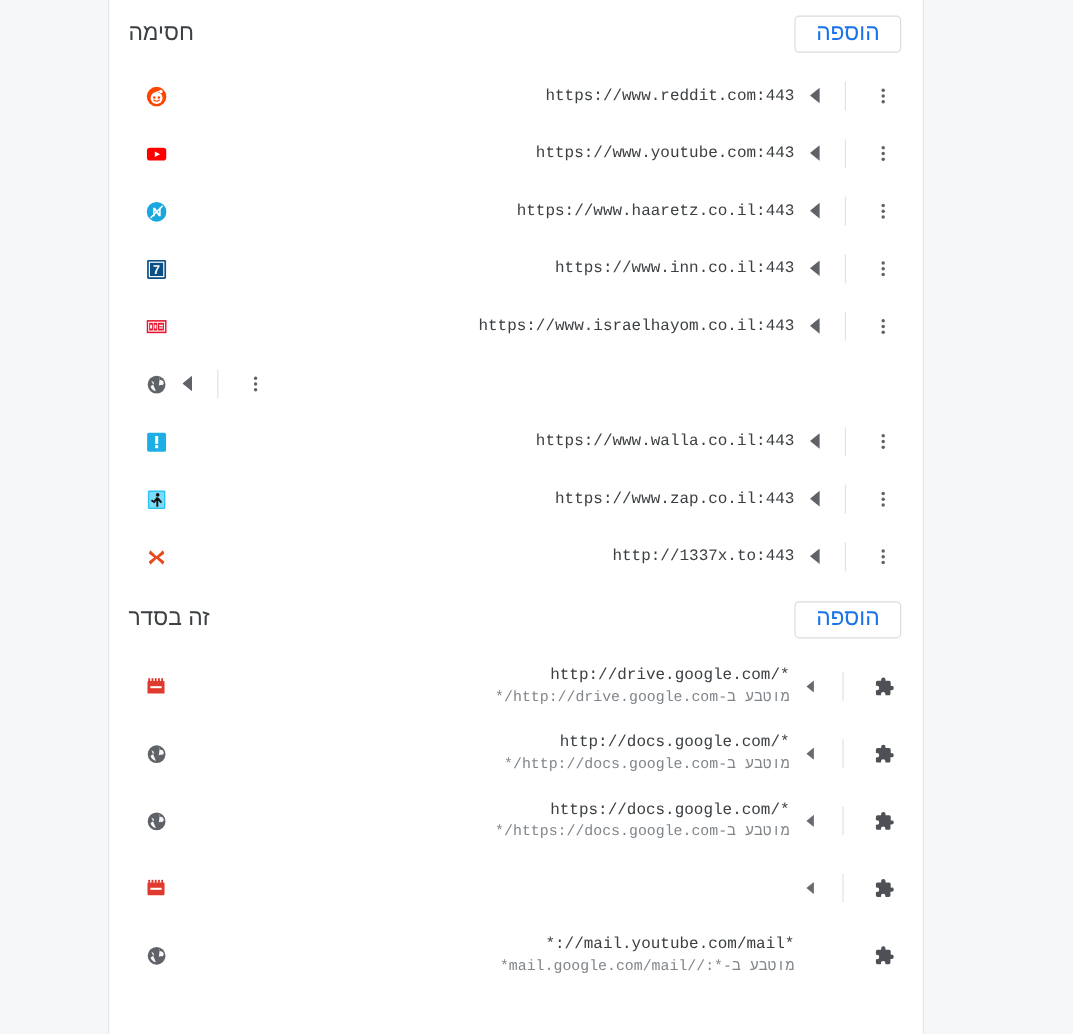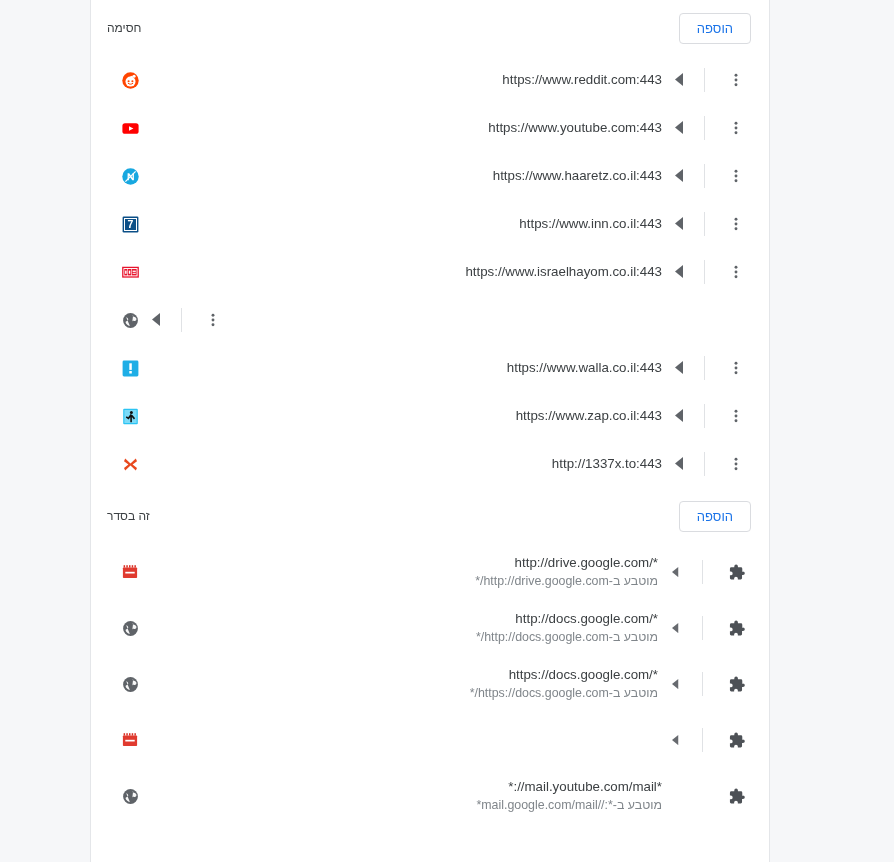--- a/index.html
+++ b/index.html
@@ -32,33 +32,33 @@
   
   .section-header {
     display: flex;
     align-items: center;
     justify-content: space-between;
     flex-direction: row-reverse;
     height: 56px;
     padding: 0 18px 0 16px;
   }
   .section-title {
-    font-size: 12px;
+    font-size: 19px;
     color: #3c4043;
     letter-spacing: 0;
     white-space: nowrap;
     text-align: center;
   }
   .add-button {
     display: inline-flex;
     align-items: center;
     justify-content: center;
     height: 31px;
     padding: 0 17px;
-    font-size: 13px;
+    font-size: 19px;
     color: #1a73e8;
     background: #ffffff;
     border: 1px solid #dadce0;
     border-radius: 4px;
     cursor: pointer;
     white-space: nowrap;
     font-family: inherit;
   }
 
   
@@ -81,20 +81,21 @@
     margin-left: 14px;
   }
   .favicon svg { display: block; }
 
   .row-text {
     flex: 1 1 auto;
     min-width: 0;
     text-align: right;
     padding-left: 8px;
     overflow: hidden;
+    font-family: Liberation Mono, monospace;
   }
   .row-url {
     font-size: 13.3px;
     color: #3c4043;
     line-height: 18px;
     white-space: nowrap;
     overflow: hidden;
     text-overflow: ellipsis;
     direction: ltr;
     text-align: right;

